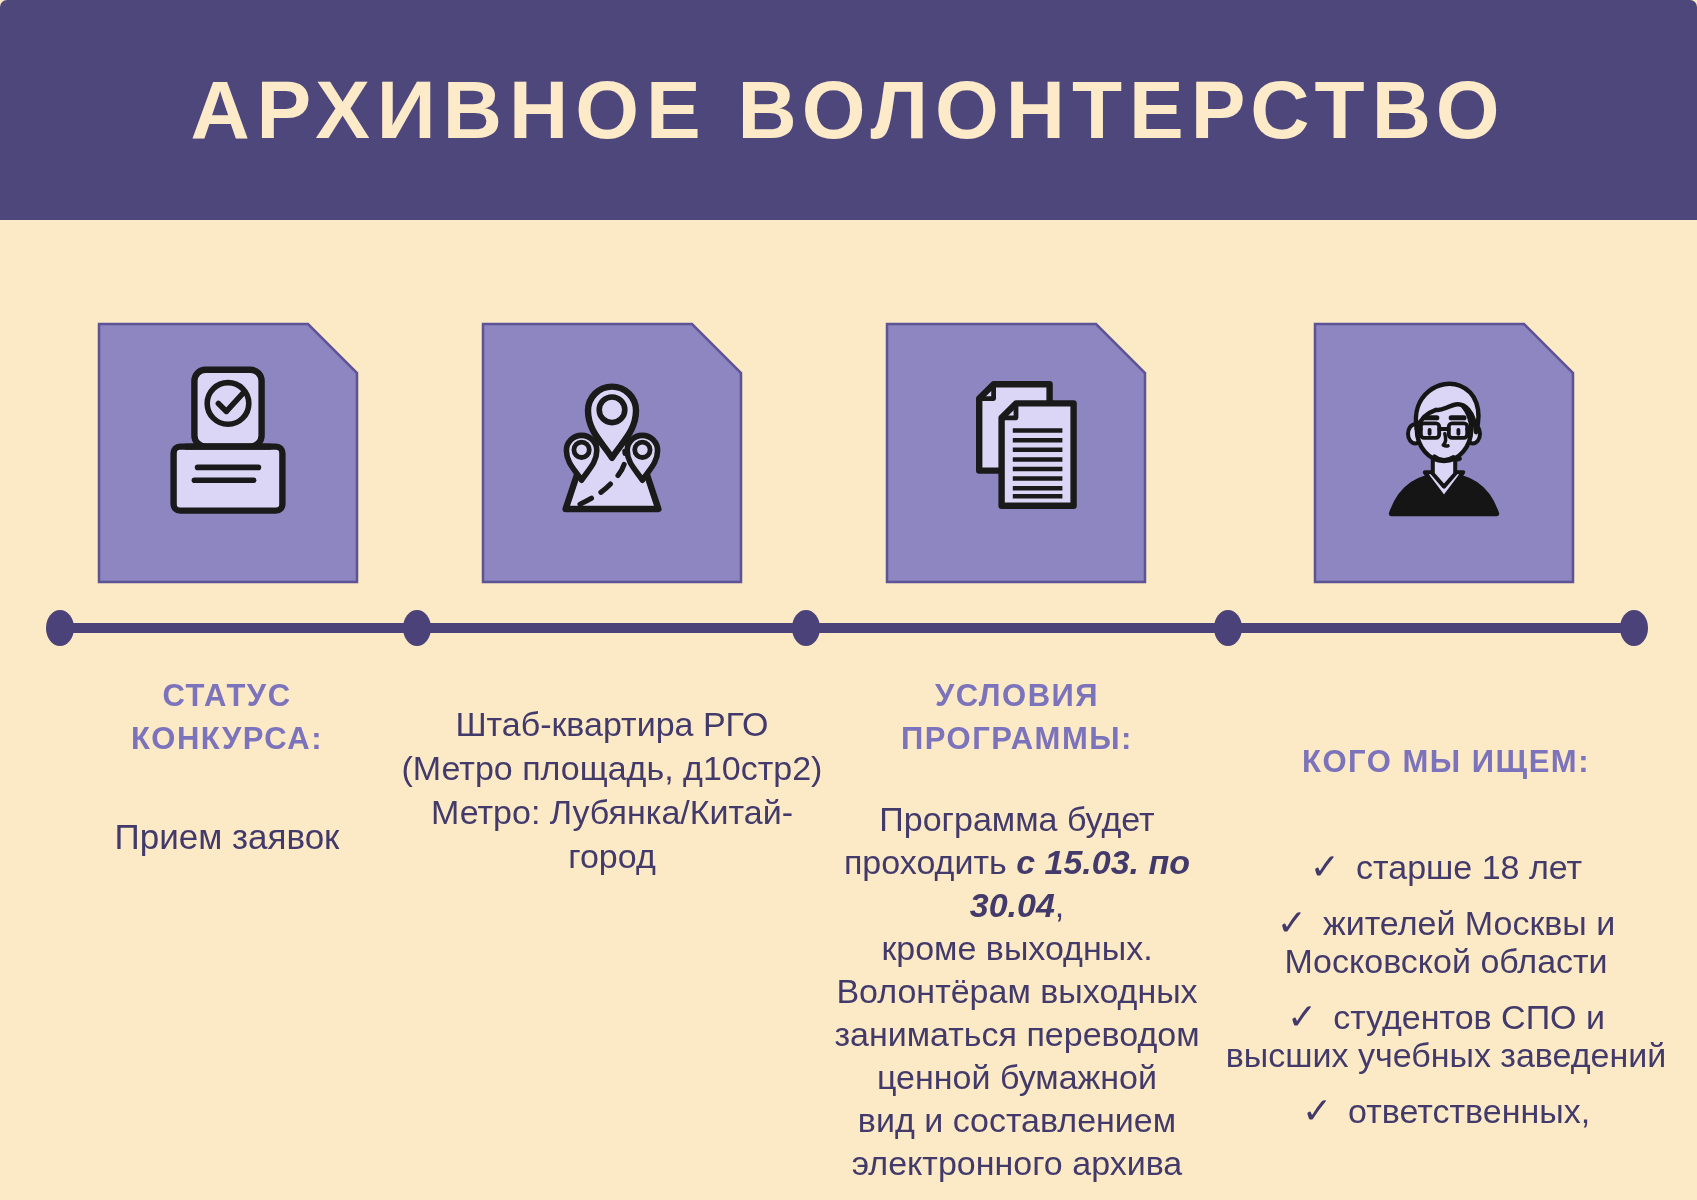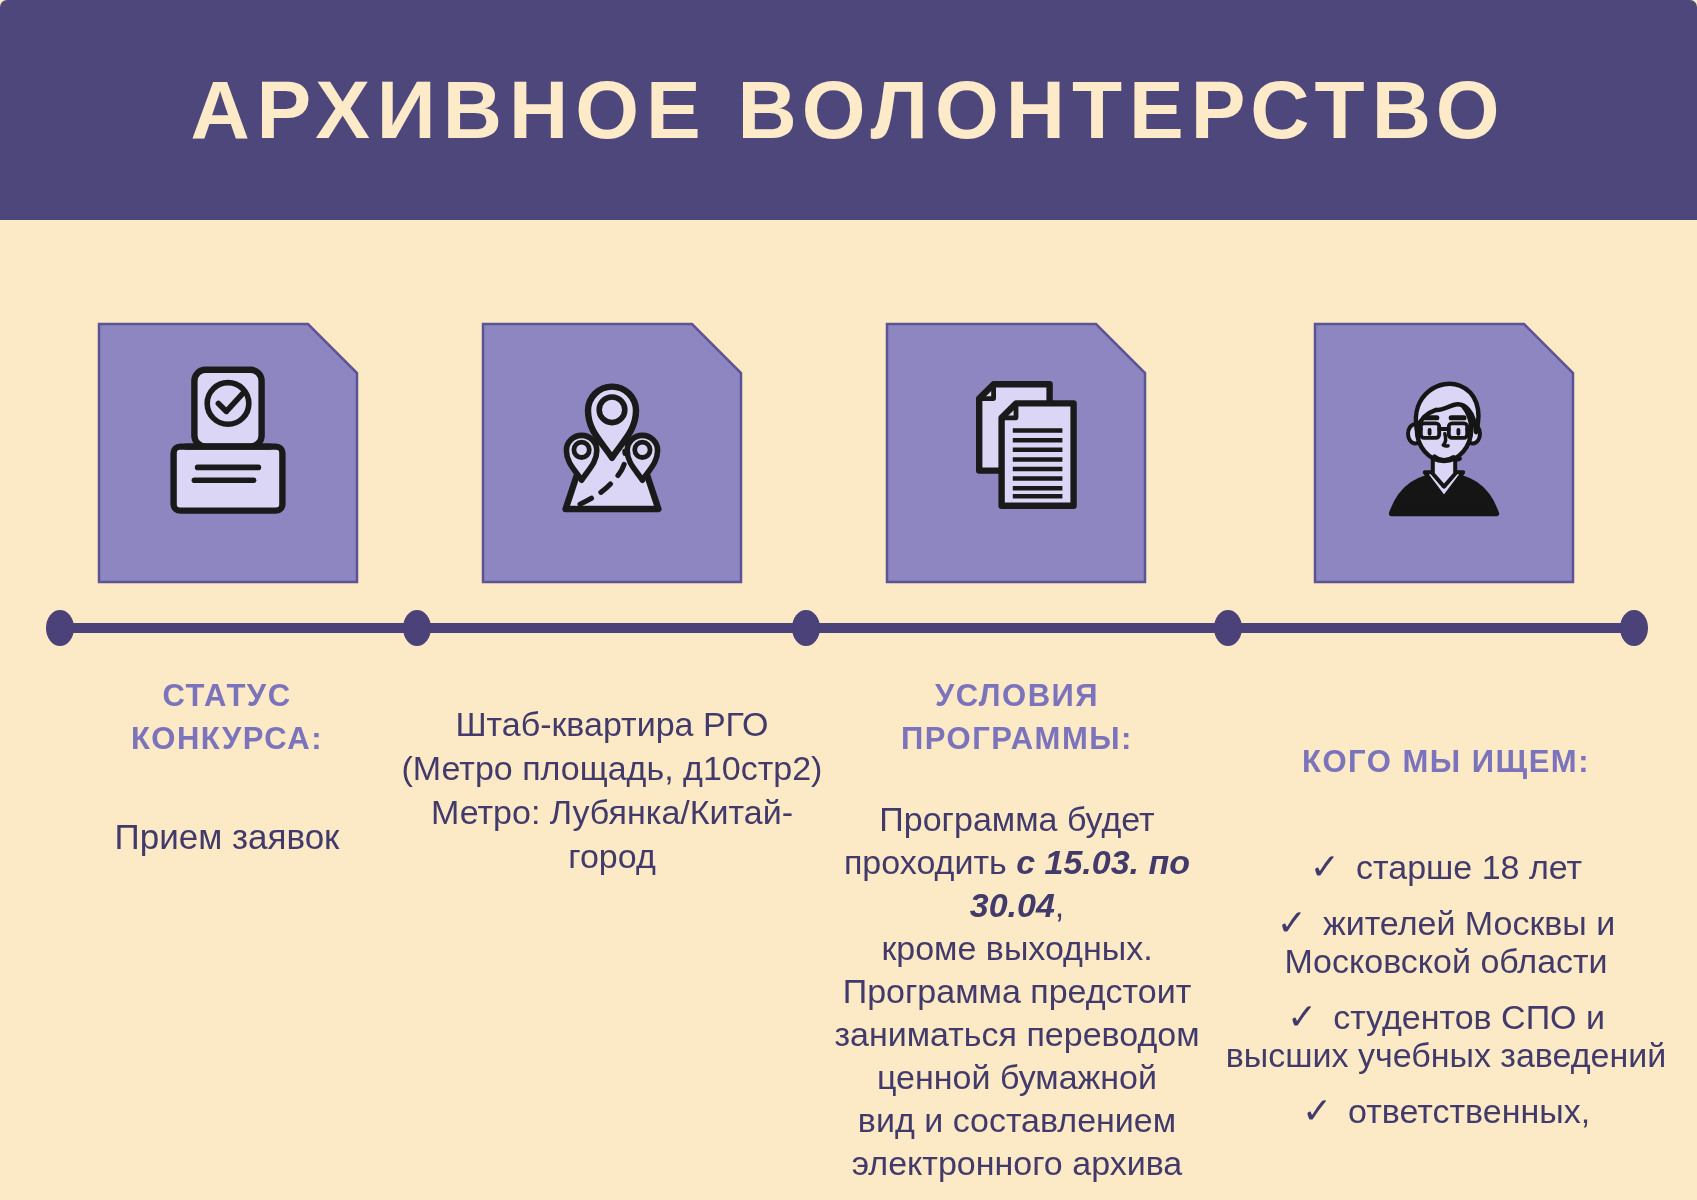--- a/index.html
+++ b/index.html
@@ -155,21 +155,21 @@
       <span class="line">город</span>
     </div>
   </section>
 
   <section class="col col-3">
     <h2>УСЛОВИЯ ПРОГРАММЫ:</h2>
     <div class="body-text">
       <span class="line">Программа будет</span>
       <span class="line"><span>проходить </span><span class="emph">с 15.03. по 30.04</span><span>,</span></span>
       <span class="line">кроме выходных.</span>
-      <span class="line">Программа предстоит</span>
+      <span class="line">Волонтёрам выходных</span>
       <span class="line">заниматься переводом</span>
       <span class="line">ценной бумажной</span>
       <span class="line">вид и составлением</span>
       <span class="line">электронного архива</span>
     </div>
   </section>
 
   <section class="col col-4">
     <h2>КОГО МЫ ИЩЕМ:</h2>
     <div class="check-list">

